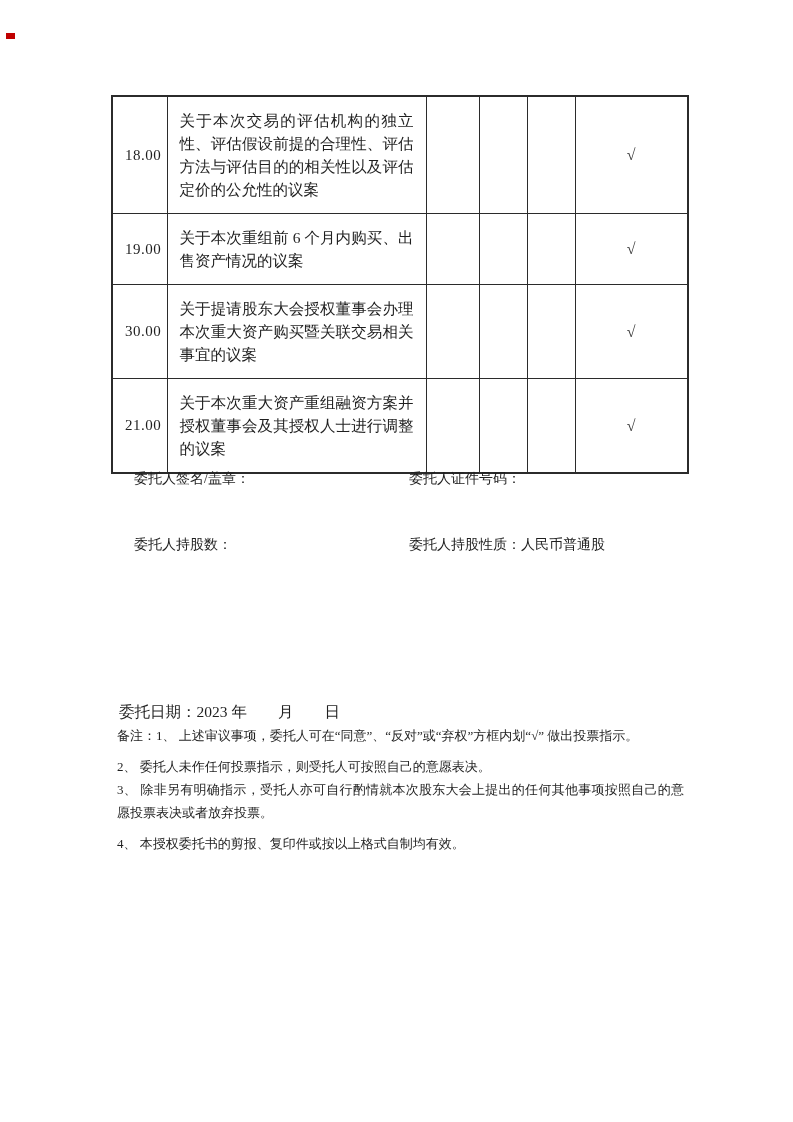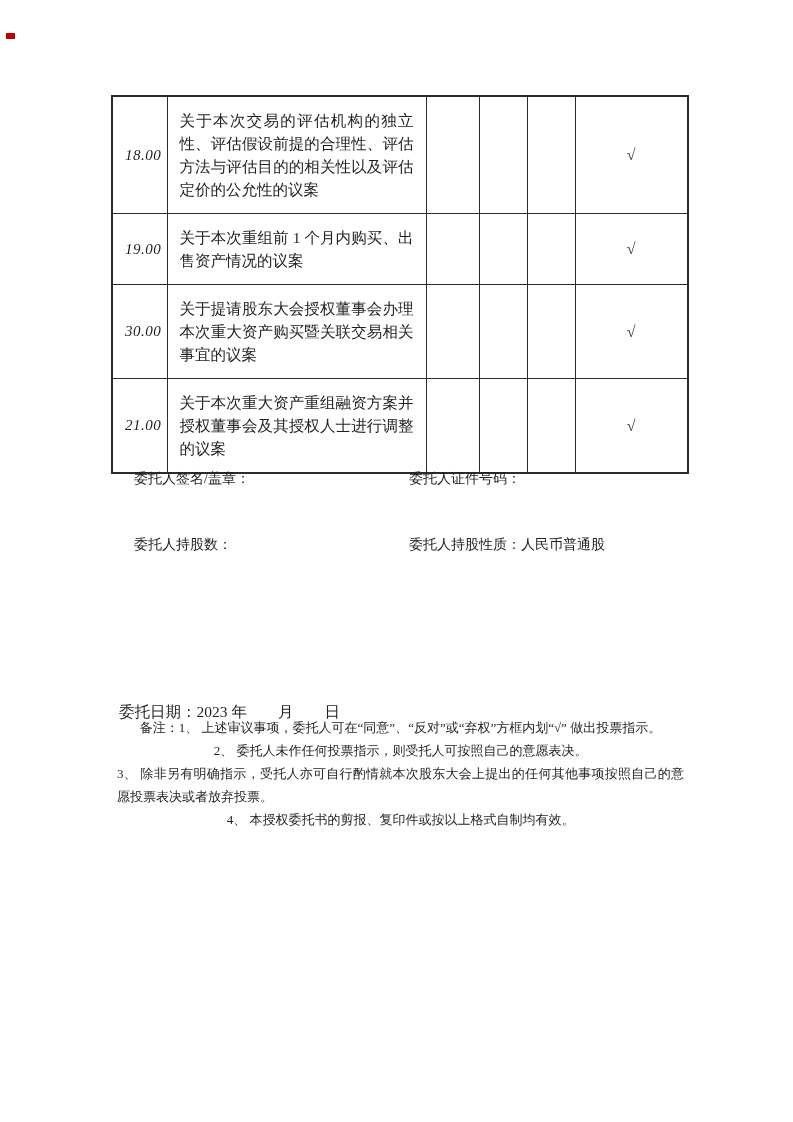--- a/index.html
+++ b/index.html
@@ -30,21 +30,20 @@
   table.proposals td {
     border: 1px solid #2b2b2b;
     padding: 12px;
     vertical-align: middle;
     overflow: hidden;
   }
   td.c-no {
     text-align: center;
     font-size: 15px;
     letter-spacing: 0.5px;
-    font-style: italic;
   }
   td.c-text {
     font-size: 15.5px;
     line-height: 23px;
     text-align: justify;
     text-justify: inter-ideograph;
     padding: 2px 7px;
   }
   td.c-mark {
     text-align: center;
@@ -65,21 +64,21 @@
     white-space: nowrap;
   }
   .notes {
     position: absolute;
     left: 117px; top: 716px;
     width: 567px;
     font-size: 13px;
     line-height: 23px;
   }
   .note-line { text-align: justify; text-justify: inter-ideograph; }
-  .note-line.nowrap { white-space: nowrap; text-align: center; }
+  .note-line.nowrap { white-space: nowrap; text-align: left; margin-top: 8px; }
 </style>
 </head>
 <body>
 
 <div class="page">
 
   <div class="red-mark"></div>
 
   <table class="proposals">
     <colgroup>
@@ -94,21 +93,21 @@
       <tr style="height:96px">
         <td class="c-no">18.00</td>
         <td class="c-text">关于本次交易的评估机构的独立性、评估假设前提的合理性、评估方法与评估目的的相关性以及评估定价的公允性的议案</td>
         <td class="c-vote"></td>
         <td class="c-vote"></td>
         <td class="c-vote"></td>
         <td class="c-mark">√</td>
       </tr>
       <tr style="height:55px">
         <td class="c-no">19.00</td>
-        <td class="c-text">关于本次重组前 1 个月内购买、出售资产情况的议案</td>
+        <td class="c-text">关于本次重组前 6 个月内购买、出售资产情况的议案</td>
         <td class="c-vote"></td>
         <td class="c-vote"></td>
         <td class="c-vote"></td>
         <td class="c-mark">√</td>
       </tr>
       <tr style="height:77px">
         <td class="c-no">30.00</td>
         <td class="c-text">关于提请股东大会授权董事会办理本次重大资产购买暨关联交易相关事宜的议案</td>
         <td class="c-vote"></td>
         <td class="c-vote"></td>

